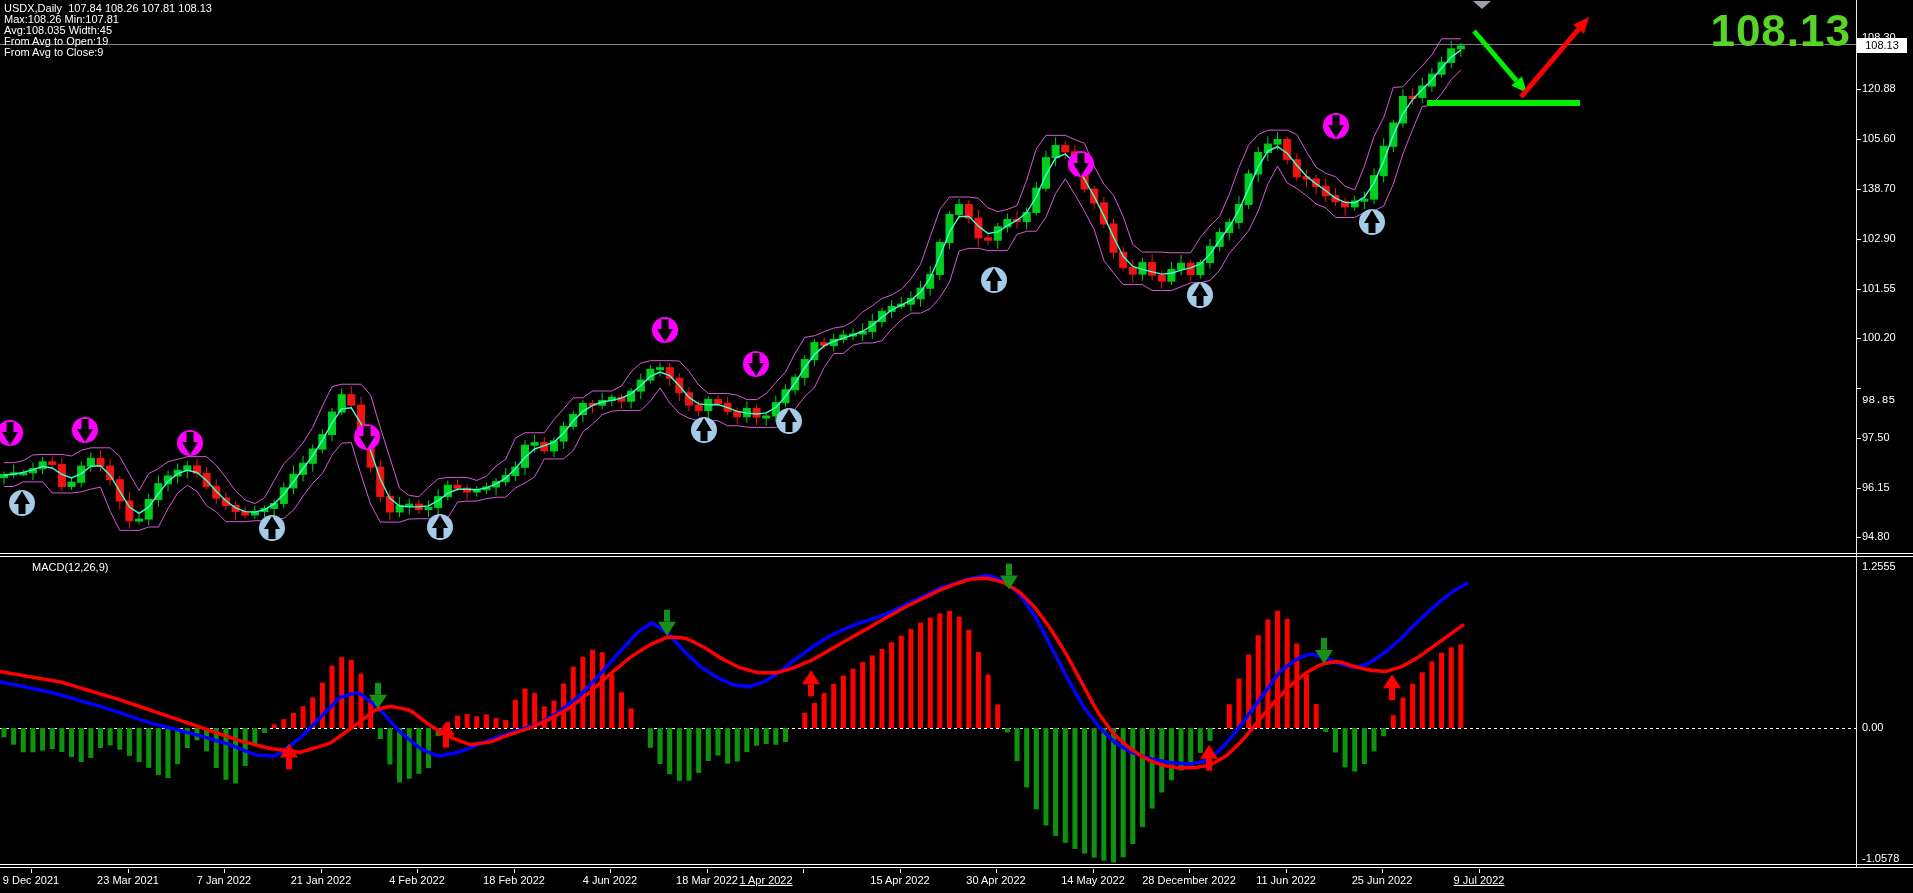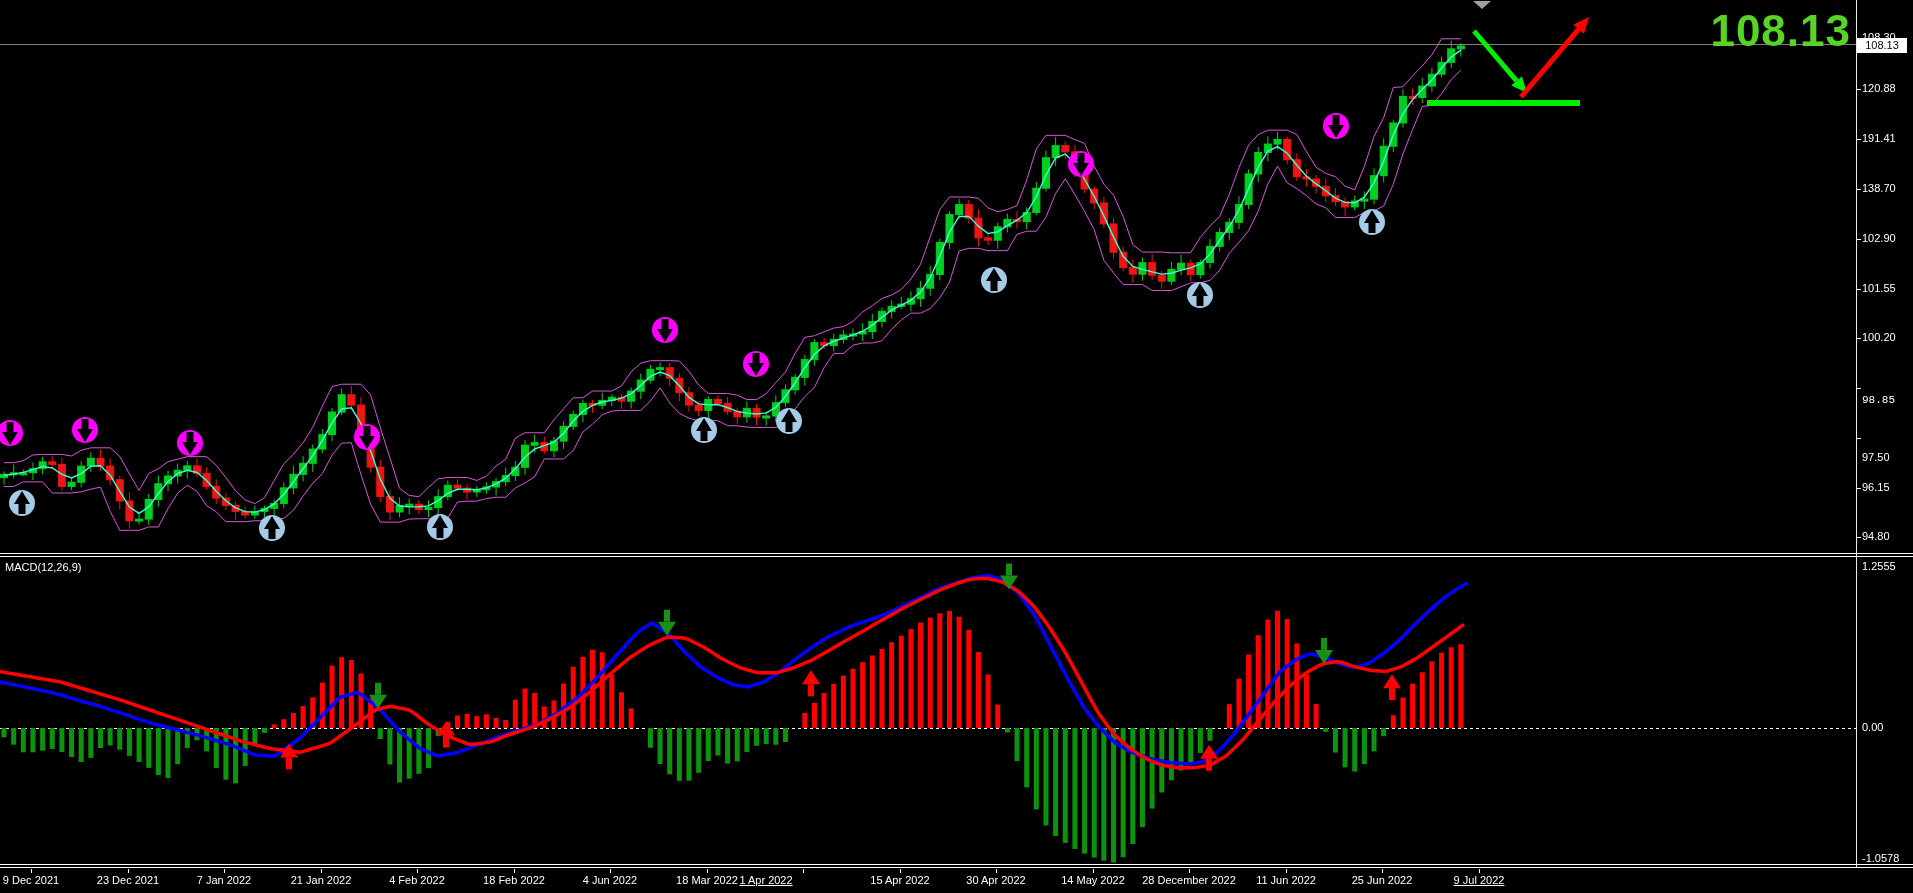--- a/index.html
+++ b/index.html
@@ -1,19 +1,19 @@
 <!DOCTYPE html>
 <html><head>
 <meta charset="utf-8">
 <style>
   html,body{margin:0;padding:0;background:#000;}
   #stage{position:relative;width:1913px;height:893px;background:#000;overflow:hidden;
          font-family:"Liberation Sans",sans-serif;}
   .abs{position:absolute;}
-  .lbl{color:#fff;font-size:11px;line-height:11px;white-space:pre;}
+  .lbl{color:#fff;font-size:11px;line-height:11px;white-space:pre;margin-left:27px;}
   .axlbl{color:#fff;font-size:11px;line-height:13px;white-space:nowrap;}
   #info{left:4px;top:3px;}
   #info div{color:#fff;font-size:11px;line-height:11px;white-space:pre;}
   #macd-label{left:5px;top:562px;}
   #big-price{right:62px;top:6px;font-size:44px;font-weight:bold;color:#58d426;
              font-family:"Liberation Sans",sans-serif;letter-spacing:1px;}
   #axis-line{left:1856px;top:0;width:1px;height:868px;background:#e8e8e8;}
   .sep{left:0;width:1913px;height:1px;background:#fff;}
   #price-box{left:1857px;top:38px;width:50px;height:15px;background:#fff;color:#000;
              font-size:11px;line-height:15px;text-align:center;}
@@ -556,20 +556,27 @@
       <polygon points="378,708.77 369,694.77 387,694.77" fill="#169016"></polygon>
       <rect x="375" y="682.77" width="6" height="12" fill="#169016"></rect>
       <polygon points="667,635.696 658,621.696 676,621.696" fill="#169016"></polygon>
       <rect x="664" y="609.696" width="6" height="12" fill="#169016"></rect>
       <polygon points="1009,589.544 1000,575.544 1018,575.544" fill="#169016"></polygon>
       <rect x="1006" y="563.544" width="6" height="12" fill="#169016"></rect>
       <polygon points="1324,663.9 1315,649.9 1333,649.9" fill="#169016"></polygon>
       <rect x="1321" y="637.9" width="6" height="12" fill="#169016"></rect>
     </svg>
 
+  <div id="info" class="abs">
+    <div>USDX,Daily  107.84 108.26 107.81 108.13</div>
+    <div>Max:108.26 Min:107.81</div>
+    <div>Avg:108.035 Width:45</div>
+    <div>From Avg to Open:19</div>
+    <div>From Avg to Close:9</div>
+  </div>
 
   <div id="big-price" class="abs">108.13</div>
 
   <div class="abs sep" style="top:553px"></div>
   <div class="abs sep" style="top:556px"></div>
   <div class="abs sep" style="top:864px"></div>
   <div class="abs sep" style="top:867px"></div>
 
   <div id="axis-line" class="abs"></div>
   <div id="price-axis" class="abs" style="left:1857px;top:0;width:56px;height:868px"></div>
@@ -578,41 +585,41 @@
 
   <div class="abs axlbl" style="left:1862px;top:560px">1.2555</div>
   <div class="abs axlbl" style="left:1862px;top:721px">0.00</div>
   <div class="abs axlbl" style="left:1862px;top:852px">-1.0578</div>
 
   <div id="macd-label" class="abs lbl">MACD(12,26,9)</div>
 
   <div id="dateaxis-bg" class="abs"></div>
 <div class="abs axlbl" style="left: 1862px; top: 82px;">120.88</div>
     <div class="abs ptick" style="top: 89px;"></div>
-    <div class="abs axlbl" style="left: 1862px; top: 132px;">191.41</div>
+    <div class="abs axlbl" style="left: 1862px; top: 132px;">105.60</div>
     <div class="abs ptick" style="top: 139px;"></div>
     <div class="abs axlbl" style="left: 1862px; top: 182px;">138.70</div>
     <div class="abs ptick" style="top: 189px;"></div>
     <div class="abs axlbl" style="left: 1862px; top: 232px;">102.90</div>
     <div class="abs ptick" style="top: 239px;"></div>
     <div class="abs axlbl" style="left: 1862px; top: 282px;">101.55</div>
     <div class="abs ptick" style="top: 289px;"></div>
     <div class="abs axlbl" style="left: 1862px; top: 331px;">100.20</div>
     <div class="abs ptick" style="top: 338px;"></div>
     <div class="abs axlbl" style="left: 1862px; top: 394px; font-family: Liberation Mono, monospace;">98.85</div>
     <div class="abs ptick" style="top: 388px;"></div>
-    <div class="abs axlbl" style="left: 1862px; top: 431px; margin-top: 20px;">97.50</div>
+    <div class="abs axlbl" style="left: 1862px; top: 431px;">97.50</div>
     <div class="abs ptick" style="top: 438px;"></div>
     <div class="abs axlbl" style="left: 1862px; top: 481px;">96.15</div>
     <div class="abs ptick" style="top: 488px;"></div>
     <div class="abs axlbl" style="left: 1862px; top: 530px;">94.80</div>
     <div class="abs ptick" style="top: 537px;"></div>
     <div class="abs dlbl" style="left: 31px;">9 Dec 2021</div>
     <div class="abs dtick" style="left: 31px;"></div>
-    <div class="abs dlbl" style="left: 128px;">23 Dec 2021</div>
+    <div class="abs dlbl" style="left: 128px;">23 Mar 2021</div>
     <div class="abs dtick" style="left: 128px;"></div>
     <div class="abs dlbl" style="left: 224px;">7 Jan 2022</div>
     <div class="abs dtick" style="left: 224px;"></div>
     <div class="abs dlbl" style="left: 321px;">21 Jan 2022</div>
     <div class="abs dtick" style="left: 321px;"></div>
     <div class="abs dlbl" style="left: 417px;">4 Feb 2022</div>
     <div class="abs dtick" style="left: 417px;"></div>
     <div class="abs dlbl" style="left: 514px;">18 Feb 2022</div>
     <div class="abs dtick" style="left: 514px;"></div>
     <div class="abs dlbl" style="left: 610px;">4 Jun 2022</div>

